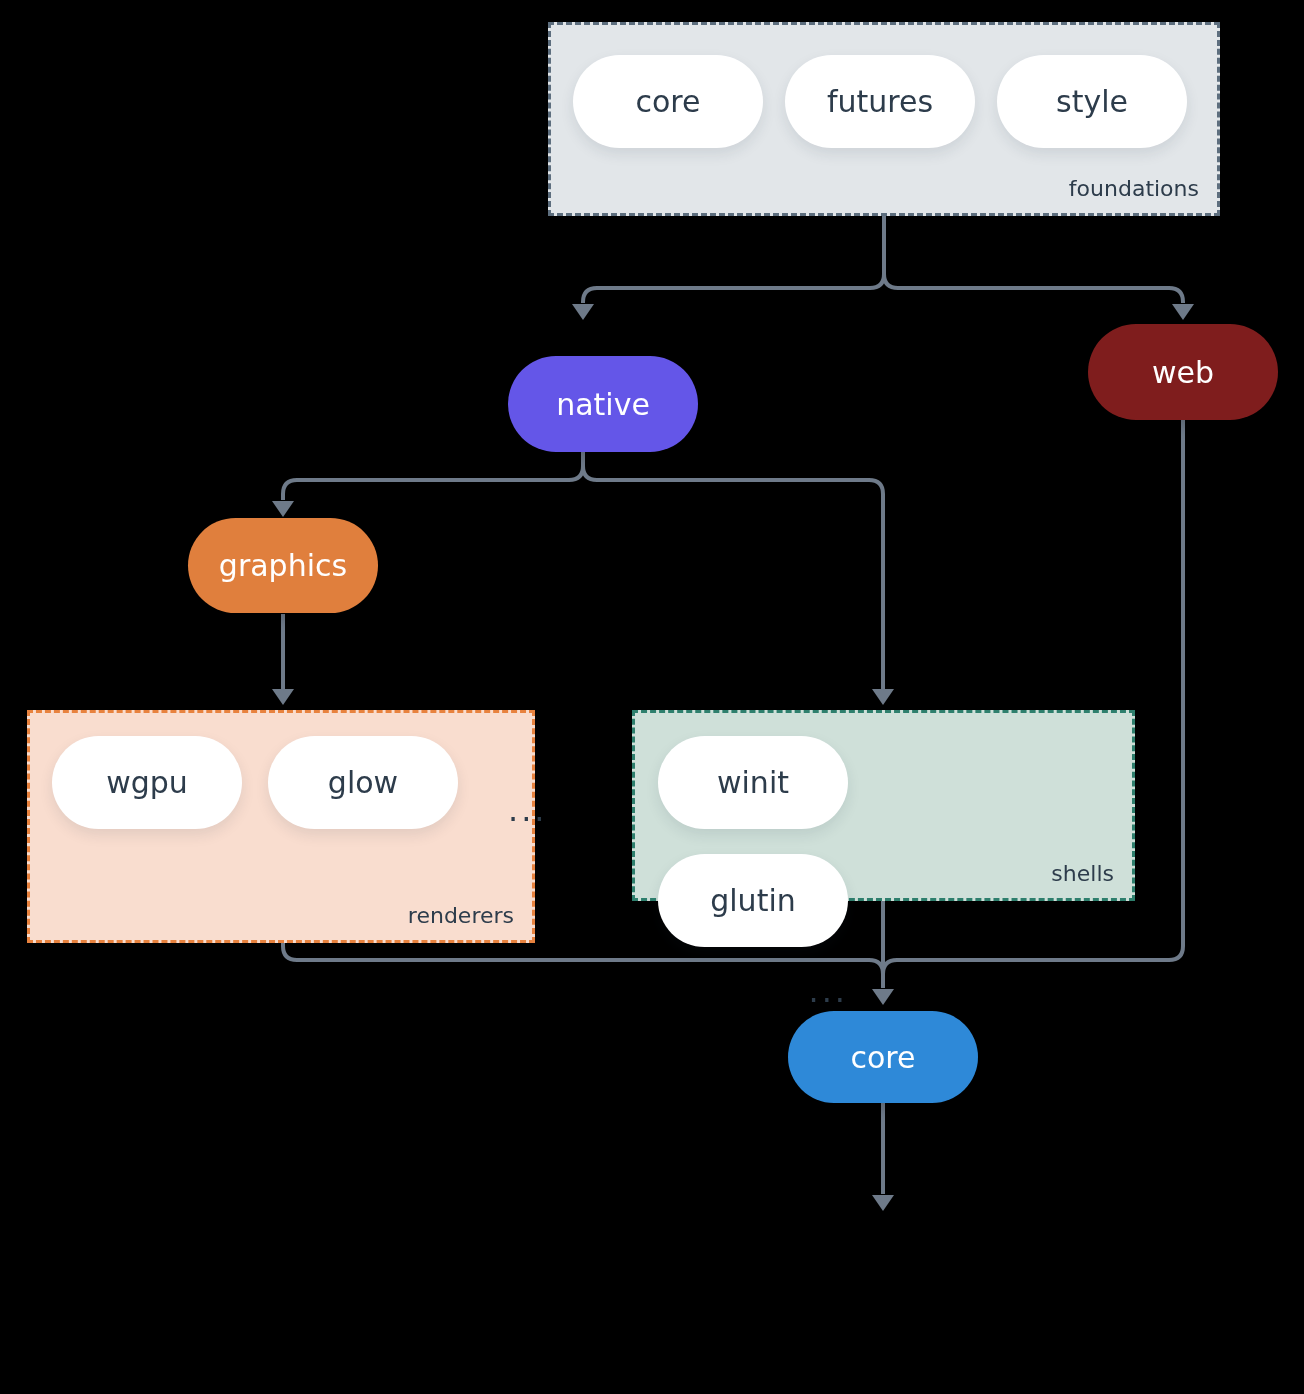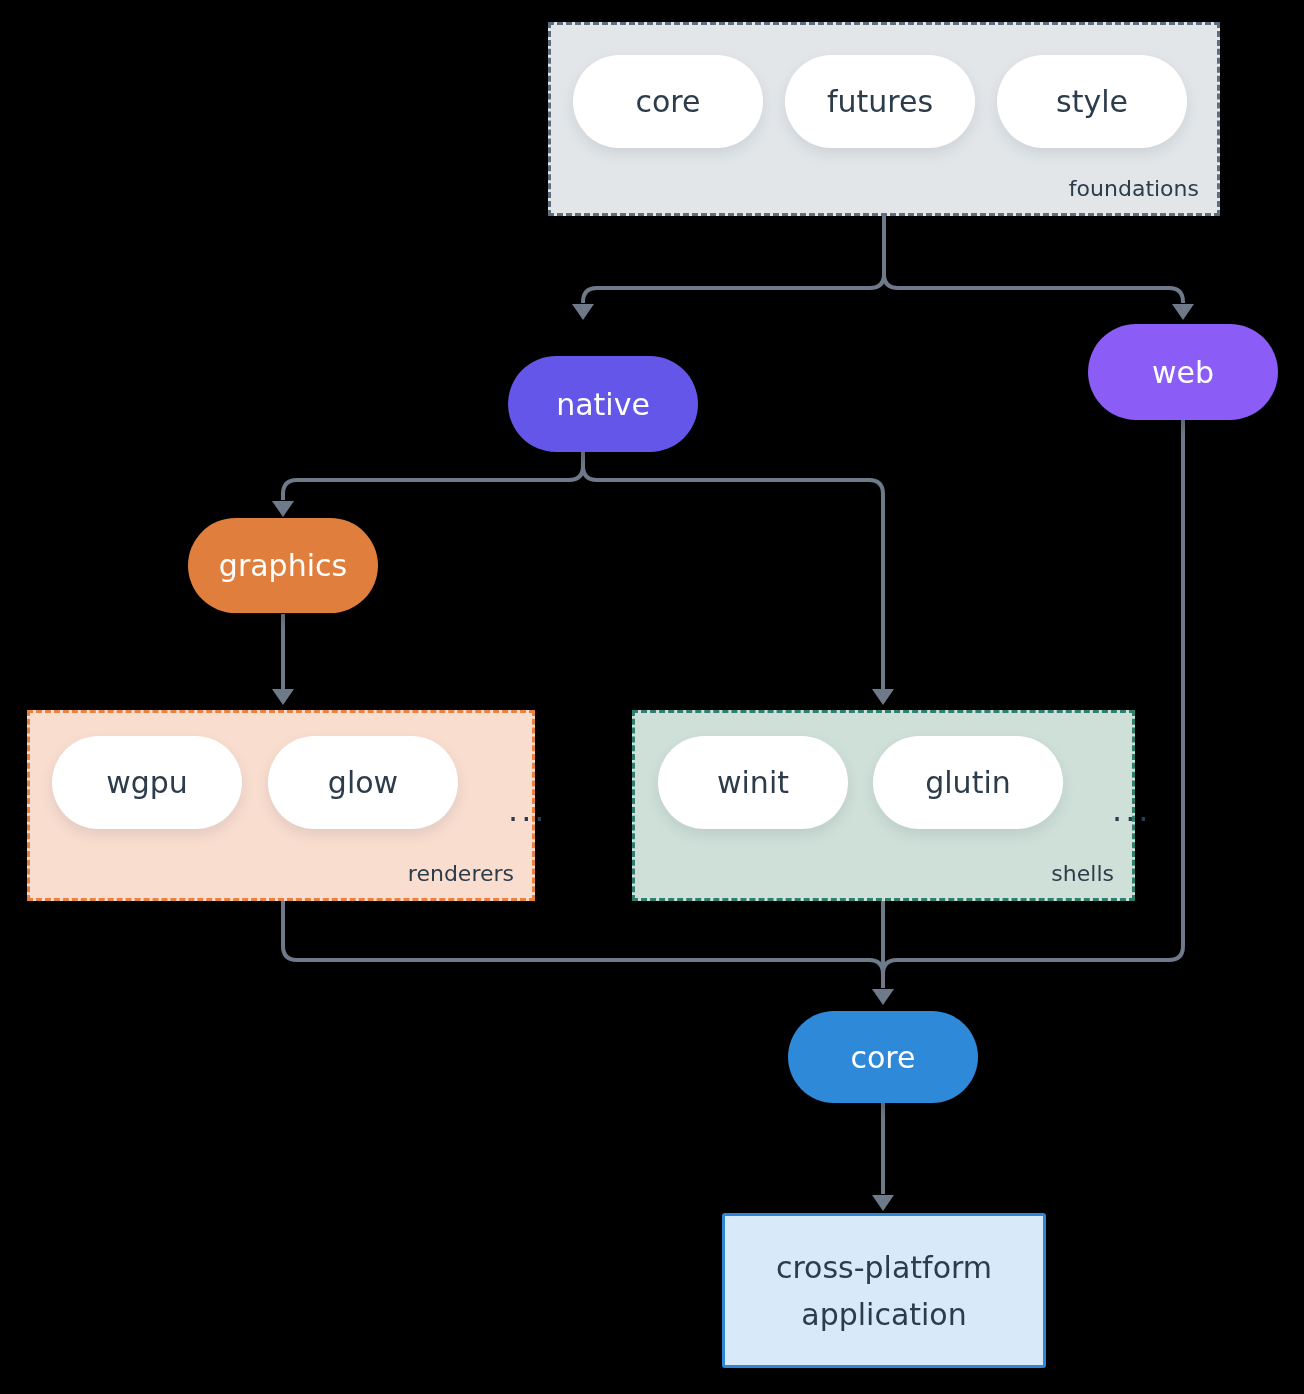--- a/index.html
+++ b/index.html
@@ -74,24 +74,24 @@
     border-radius: 3px;
     display: flex; flex-direction: column;
     align-items: center; justify-content: center;
     font-size: 30px; line-height: 47px;
     color: var(--text-dark);
     text-align: center;
   }
   
   #g-foundations { left: 548px; top: 22px;  width: 672px; height: 194px; }
   #g-foundations .pill-row { left: 22px; top: 30px; gap: 22px; }
-  #g-renderers   { left: 27px;  top: 710px; width: 508px; height: 191px; }
+  #g-renderers   { left: 27px;  top: 710px; width: 508px; height: 233px; }
   #g-renderers .pill-row { left: 22px; top: 23px; gap: 26px; }
   #g-shells      { left: 632px; top: 710px; width: 503px; height: 191px; }
-  #g-shells .pill-row { left: 23px; top: 23px; gap: 25px; }
+  #g-shells .pill-row { left: 23px; top: 23px; gap: 25px; flex-direction: column; }
   
   #n-native   { left: 508px;  top: 324px; height: 96px; margin-top: 32px; }
   #n-web      { left: 1088px; top: 324px; height: 96px; }
   #n-graphics { left: 188px;  top: 518px; }
   #n-iced     { left: 788px;  top: 1011px; height: 92px; border-radius: 46px; }
 </style>
 </head>
 <body>
 
 <div class="canvas" style="background-color: rgb(0, 0, 0); --text-dark: #2d3c4b;">
@@ -124,21 +124,21 @@
   <div class="group" id="g-foundations" style="background-color: rgb(226, 230, 233); border-color: rgb(93, 110, 126);">
     <div class="pill-row">
       <div class="pill">core</div>
       <div class="pill">futures</div>
       <div class="pill">style</div>
     </div>
     <div class="group-label">foundations</div>
   </div>
 
   <div class="node-pill" id="n-native" style="background-color: rgb(100, 86, 232);">native</div>
-  <div class="node-pill" id="n-web" style="background-color: #8b5cf6;">web</div>
+  <div class="node-pill" id="n-web" style="background-color: #7f1d1d;">web</div>
 
   <div class="node-pill" id="n-graphics" style="background-color: rgb(224, 127, 61);">graphics</div>
 
   <div class="group" id="g-renderers" style="background-color: rgb(249, 221, 207); border-color: rgb(232, 130, 62);">
     <div class="pill-row">
       <div class="pill">wgpu</div>
       <div class="pill">glow</div>
       <div class="ellipsis">...</div>
     </div>
     <div class="group-label">renderers</div>
@@ -148,18 +148,14 @@
     <div class="pill-row">
       <div class="pill">winit</div>
       <div class="pill">glutin</div>
       <div class="ellipsis">...</div>
     </div>
     <div class="group-label">shells</div>
   </div>
 
   <div class="node-pill" id="n-iced" style="background-color: rgb(46, 137, 216);">core</div>
 
-  <div class="app-box" style="background-color: rgb(216, 233, 249); border-color: rgb(46, 134, 216);">
-    <span>cross-platform</span>
-    <span>application</span>
-  </div>
 
 </div>
 
 </body></html>

